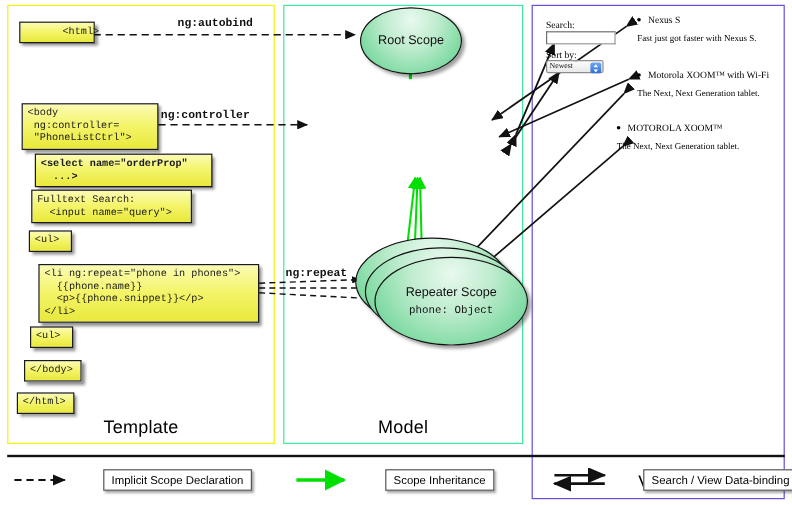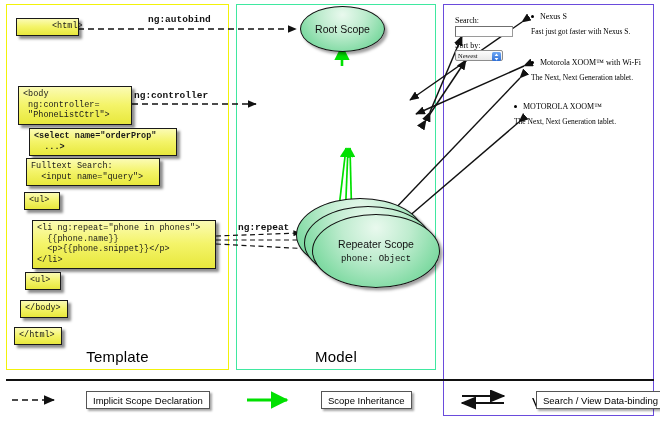--- a/index.html
+++ b/index.html
@@ -288,21 +288,21 @@
   <div class="codebox" style="left:25px;  top:272px; width:36px;">&lt;ul&gt;</div>
 
   <div class="codebox" style="left:20px;  top:300px; width:48px;">&lt;/body&gt;</div>
 
   <div class="codebox" style="left:14px;  top:327px; width:48px;">&lt;/html&gt;</div>
 
   <div class="edge-label" style="left:148px; top:14px;">ng:autobind</div>
   <div class="edge-label" style="left:134px; top:90px;">ng:controller</div>
   <div class="edge-label" style="left:238px; top:222px;">ng:repeat</div>
 
-  <div class="ellipse" style="left:300px; top:6px; width:85px; height:46px;">
+  <div class="ellipse" style="left:300px; top:6px; width:85px; height:56px;">
     <div class="e-title">Root
 Scope</div>
   </div>
 
 
   <div class="ellipse ghost" style="left:296px; top:198px; width:128px; height:74px;"></div>
   <div class="ellipse ghost" style="left:304px; top:206px; width:128px; height:74px;"></div>
   <div class="ellipse front" style="left:312px; top:214px; width:128px; height:74px;">
     <div class="e-title">Repeater
 Scope</div>

